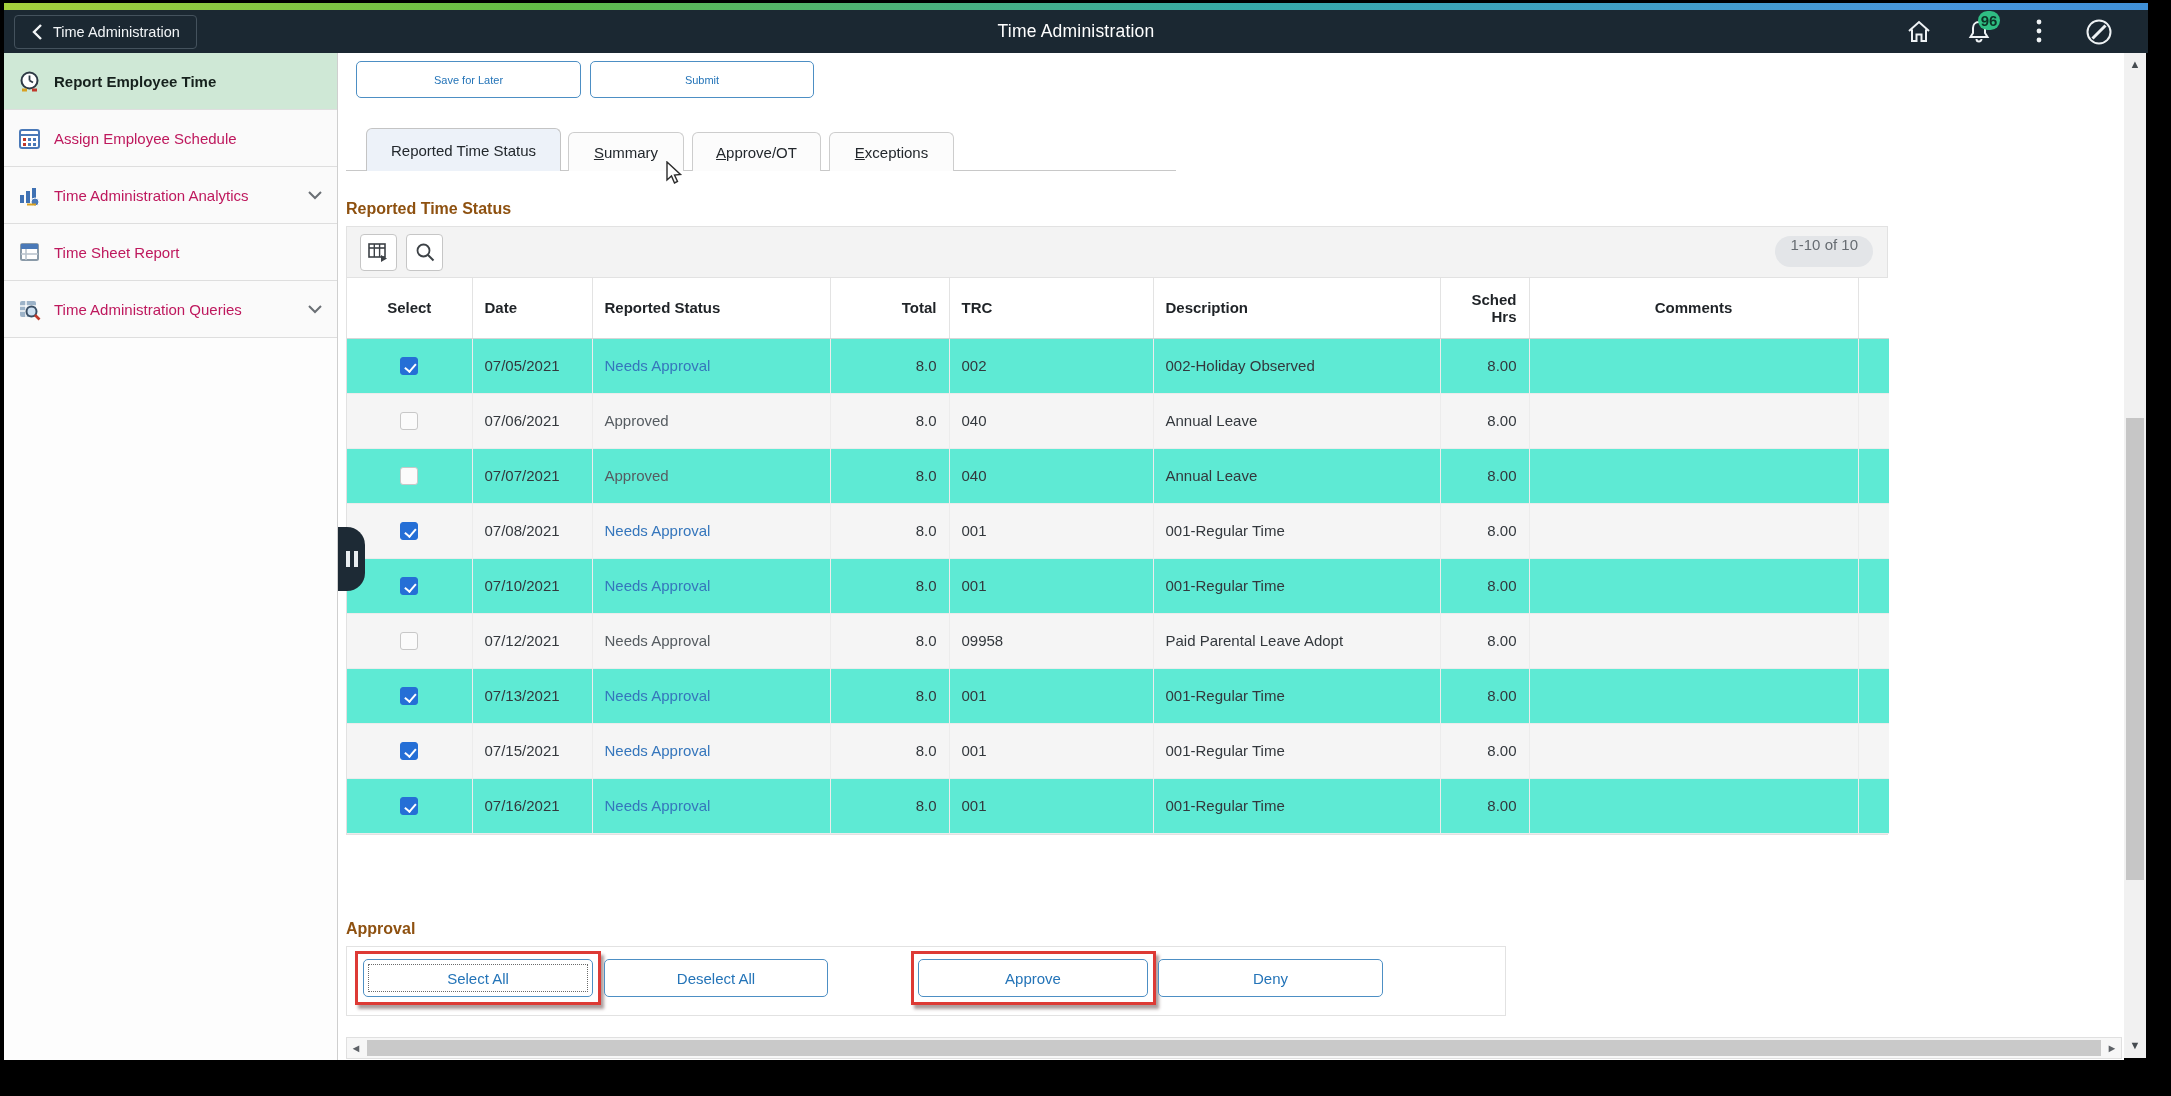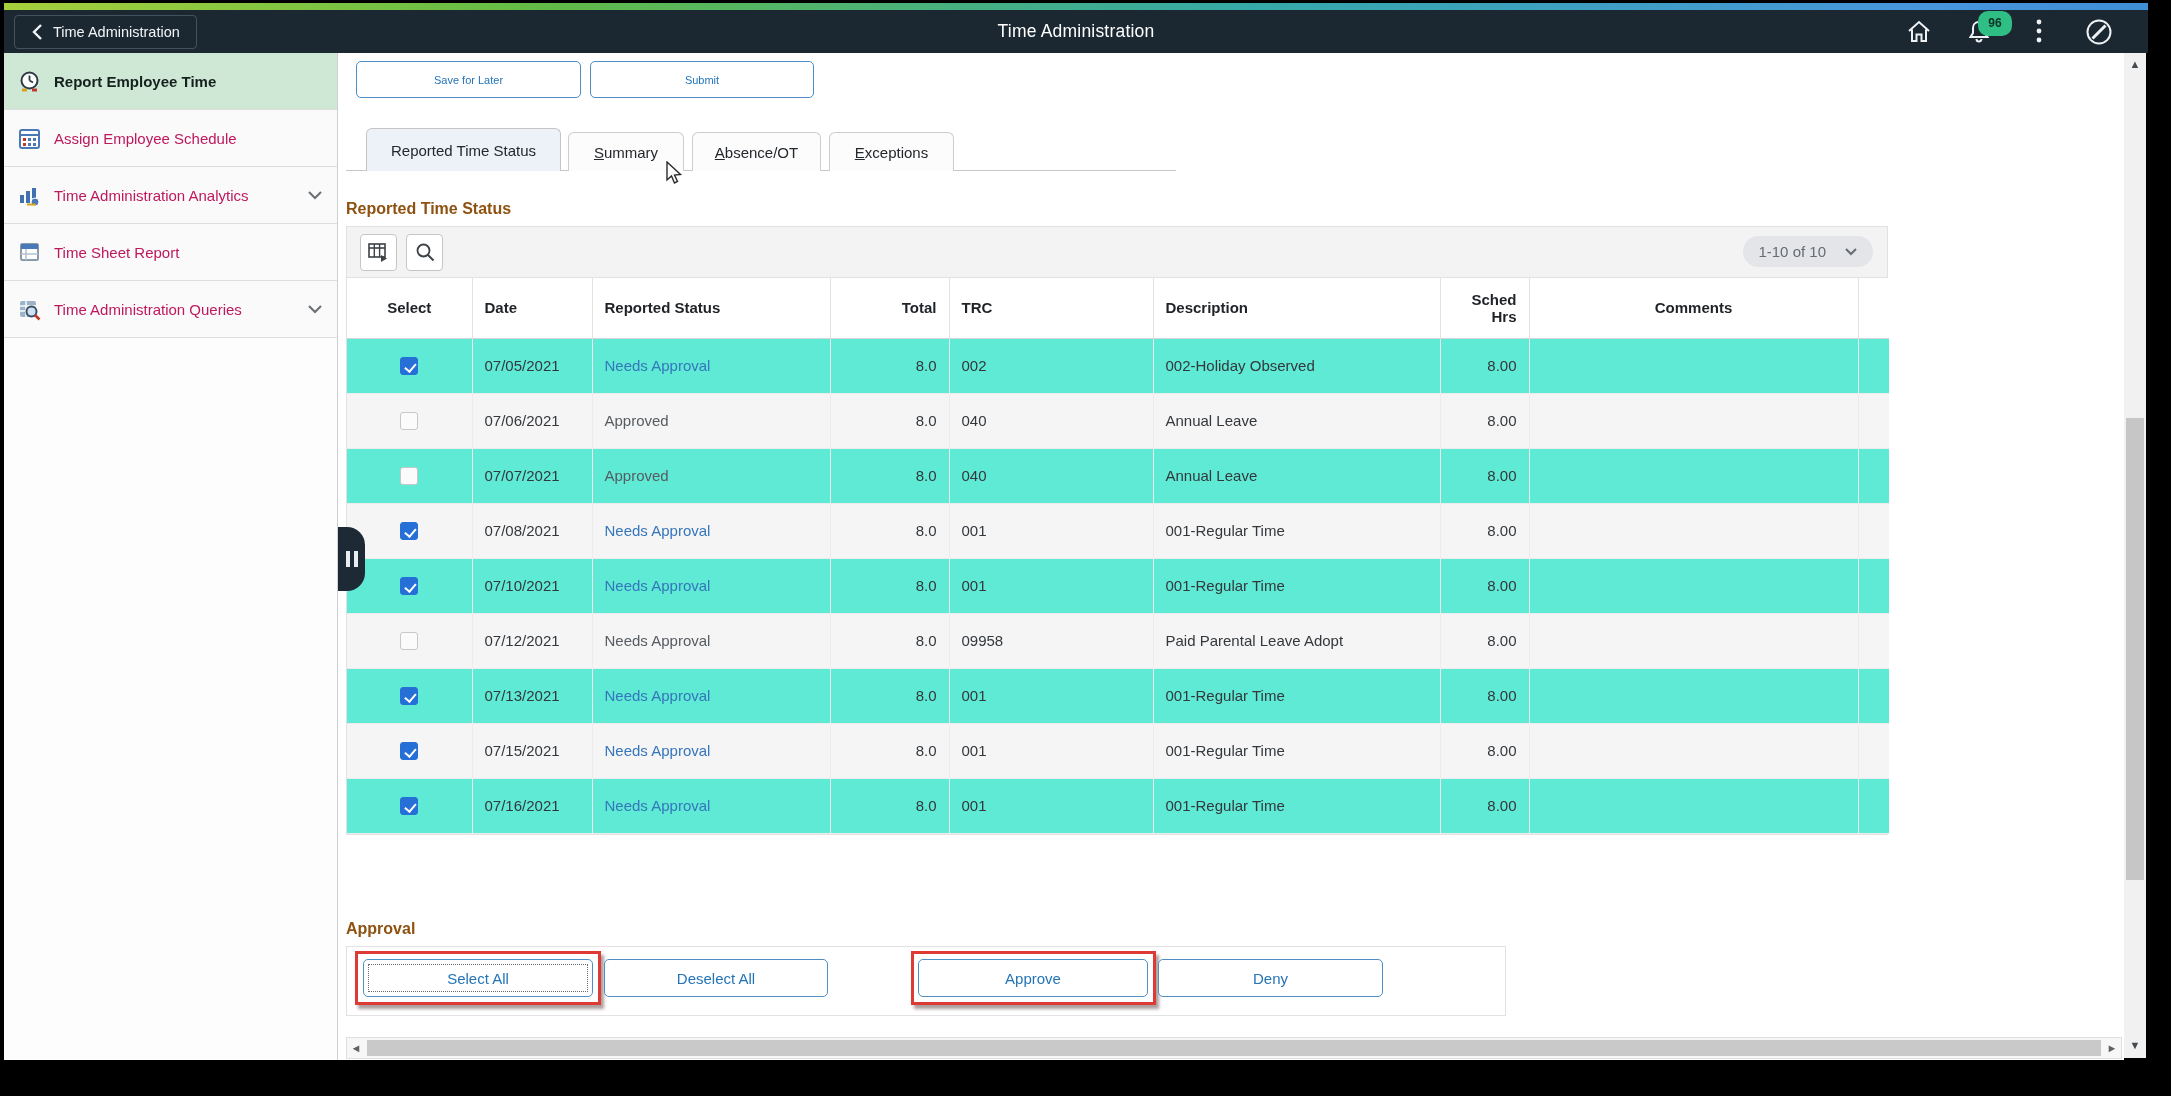--- a/index.html
+++ b/index.html
@@ -9,22 +9,22 @@
   
   .accent-bar{position:absolute;left:4px;top:3px;width:2144px;height:7px;
     background:linear-gradient(to right,#a6d03c 0%,#62bb46 25%,#35a9a8 58%,#4795dc 90%,#3f8fd6 100%);}
   .app-header{position:absolute;left:4px;top:10px;width:2144px;height:43px;background:#1b2832;}
   .back-btn{position:absolute;left:10px;top:5px;height:32px;display:flex;align-items:center;gap:10px;
     padding:0 16px;border:1px solid #44525d;border-radius:4px;color:#f2f5f7;font-size:14.5px;cursor:default;}
   .page-title{position:absolute;left:0;right:0;top:0;height:43px;display:flex;align-items:center;justify-content:center;
     color:#fff;font-size:17.5px;letter-spacing:.2px;}
   .hdr-icons{position:absolute;right:34px;top:0;height:43px;display:flex;align-items:center;gap:30px;}
   .hdr-ic{position:relative;width:30px;height:30px;display:flex;align-items:center;justify-content:center;}
-  .badge{position:absolute;top:-6px;left:14px;min-width:22px;height:25px;padding:0 6px;border-radius:10px;
-    background:#2fbe83;color:#0c3326;font-size:12px;font-weight:bold;display:flex;align-items:center;justify-content:center;}
+  .badge{position:absolute;top:-6px;left:14px;min-width:22px;height:19px;padding:0 0;border-radius:10px;
+    background:#2fbe83;color:#0c3326;font-size:15px;font-weight:bold;display:flex;align-items:center;justify-content:center;}
 
   
   .sidebar{position:absolute;left:4px;top:53px;width:334px;height:1007px;background:#fdfdfd;
     border-right:1px solid #cfcfcf;box-sizing:border-box;}
   .nav-item{height:56px;display:flex;align-items:center;gap:13px;padding:0 14px;border-bottom:1px solid #dedede;
     background:#fafafa;color:#be185d;font-size:15px;cursor:default;}
   .nav-item.selected{background:#cfe8d6;font-weight:bold;color:#16211d;}
   .nav-item .chev{margin-left:auto;}
   .sb-handle{position:absolute;left:338px;top:527px;width:27px;height:64px;background:#1d2a35;
     border-radius:0 18px 18px 0;display:flex;align-items:center;justify-content:center;gap:4px;z-index:5;}
@@ -54,21 +54,21 @@
   #grid-title{top:147px;}
   #approval-title{top:867px;}
 
   
   .grid-box{position:absolute;left:8px;top:173px;width:1542px;box-sizing:border-box;border:1px solid #e2e2e2;background:#fff;}
   .grid-toolbar{position:relative;height:50px;background:#f3f3f3;border-bottom:1px solid #e2e2e2;
     display:flex;align-items:center;gap:9px;padding-left:13px;}
   .tool-btn{width:37px;height:37px;box-sizing:border-box;border:1px solid #c6c6c6;border-radius:4px;background:#fff;
     display:flex;align-items:center;justify-content:center;cursor:default;}
   .pager{position:absolute;right:14px;top:9px;height:31px;border-radius:16px;background:#e3e5e8;color:#676c72;
-    display:flex;align-items:center;gap:18px;padding:0 15px;font-size:15px;cursor:default;}
+    display:flex;align-items:center;gap:18px;padding:0 15px;font-size:15px;cursor:default;flex-direction:column;}
 
   table.grid{border-collapse:collapse;table-layout:fixed;width:1540px;background:#5eead4;}
   table.grid th{height:60px;font-size:15px;font-weight:bold;color:#1f2327;background:#fff;
     border-right:1px solid #e3e3e3;border-bottom:1px solid #d6d6d6;padding:0 12px;box-sizing:border-box;}
   table.grid td{height:55px;font-size:15px;color:#33383d;border-right:1px solid #ececec;border-bottom:1px solid #ececec;
     padding:0 12px;box-sizing:border-box;background:transparent;}
   table.grid th:last-child,table.grid td:last-child{border-right:none;}
   tbody tr:nth-child(even){background:#f5f5f5;}
   .c-select{text-align:center;}
   .c-date,.c-trc,.c-desc,.c-status{text-align:left;}
@@ -228,21 +228,21 @@
     <div class="pill-btn" id="btn-submit">Submit</div>
 
     <div class="tabs-underline"></div>
     <div class="tab active" id="tab-0">
         <span>Reported Time Status</span>
       </div>
     <div class="tab" id="tab-1">
         <span class="ak">Summary</span>
       </div>
     <div class="tab" id="tab-2">
-        <span class="ak">Absence/OT</span>
+        <span class="ak">Approve/OT</span>
       </div>
     <div class="tab" id="tab-3">
         <span class="ak">Exceptions</span>
       </div>
 
     <div class="section-title" id="grid-title">Reported Time Status</div>
 
     <div class="grid-box">
       <div class="grid-toolbar">
         <div class="tool-btn">

